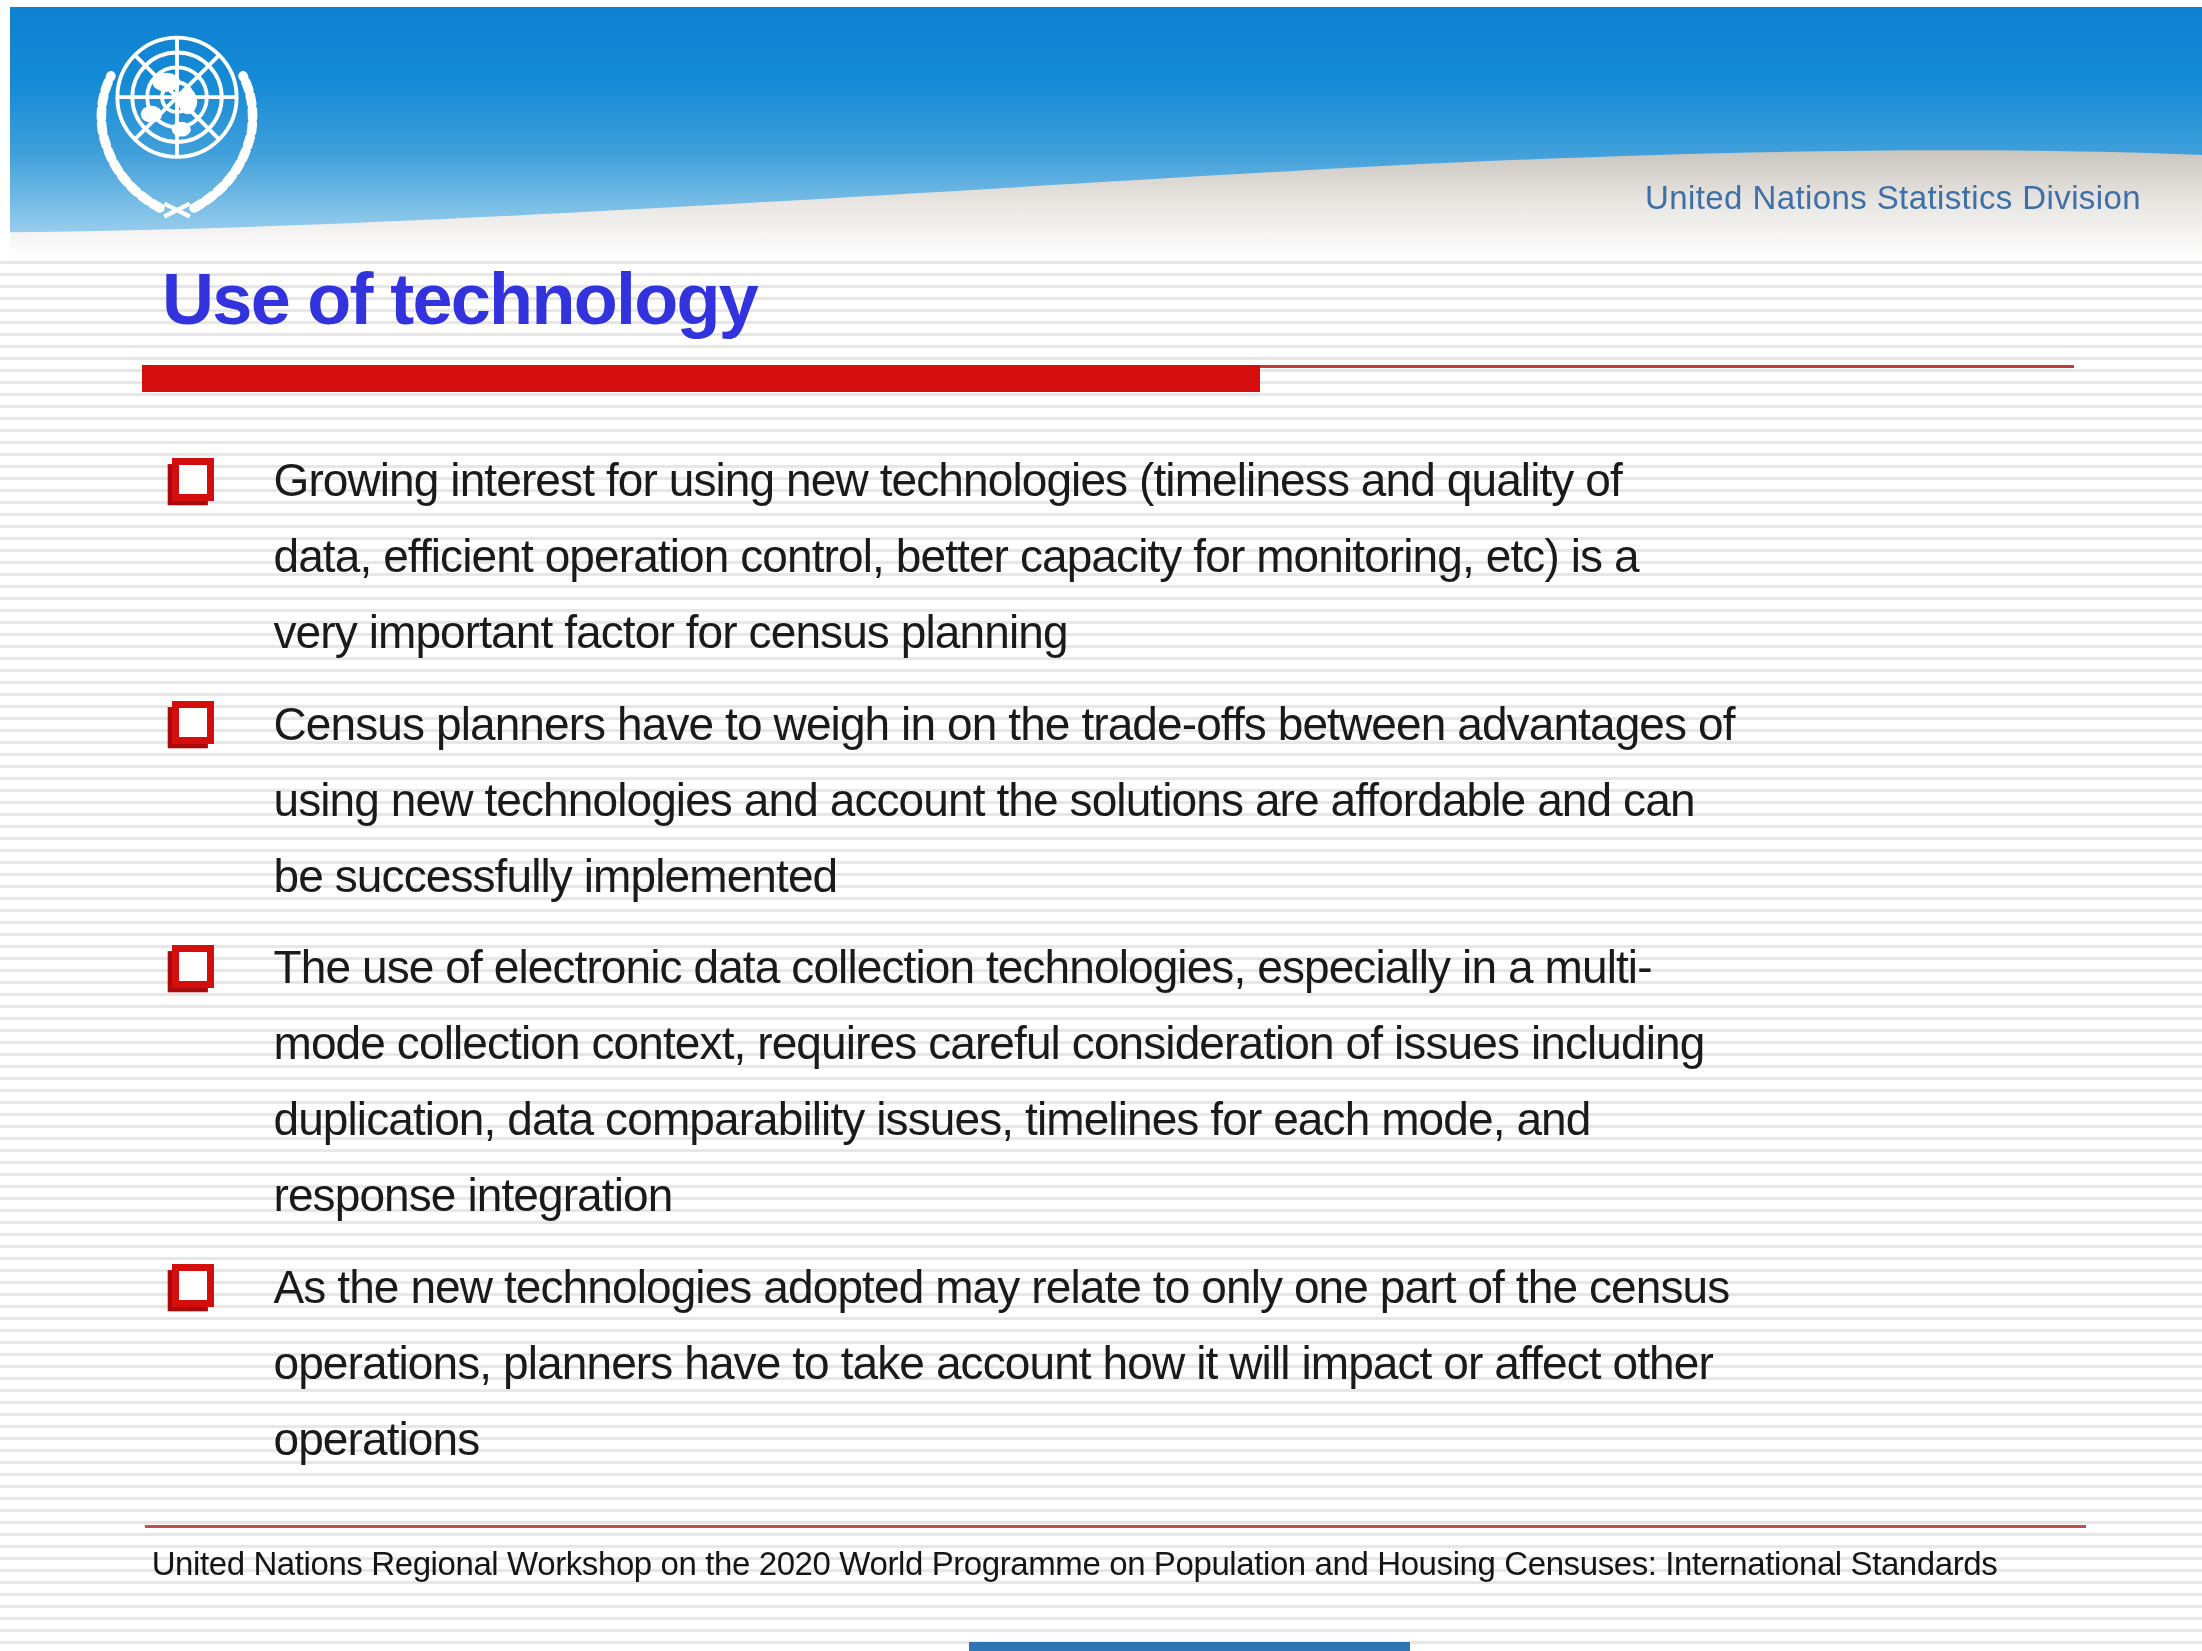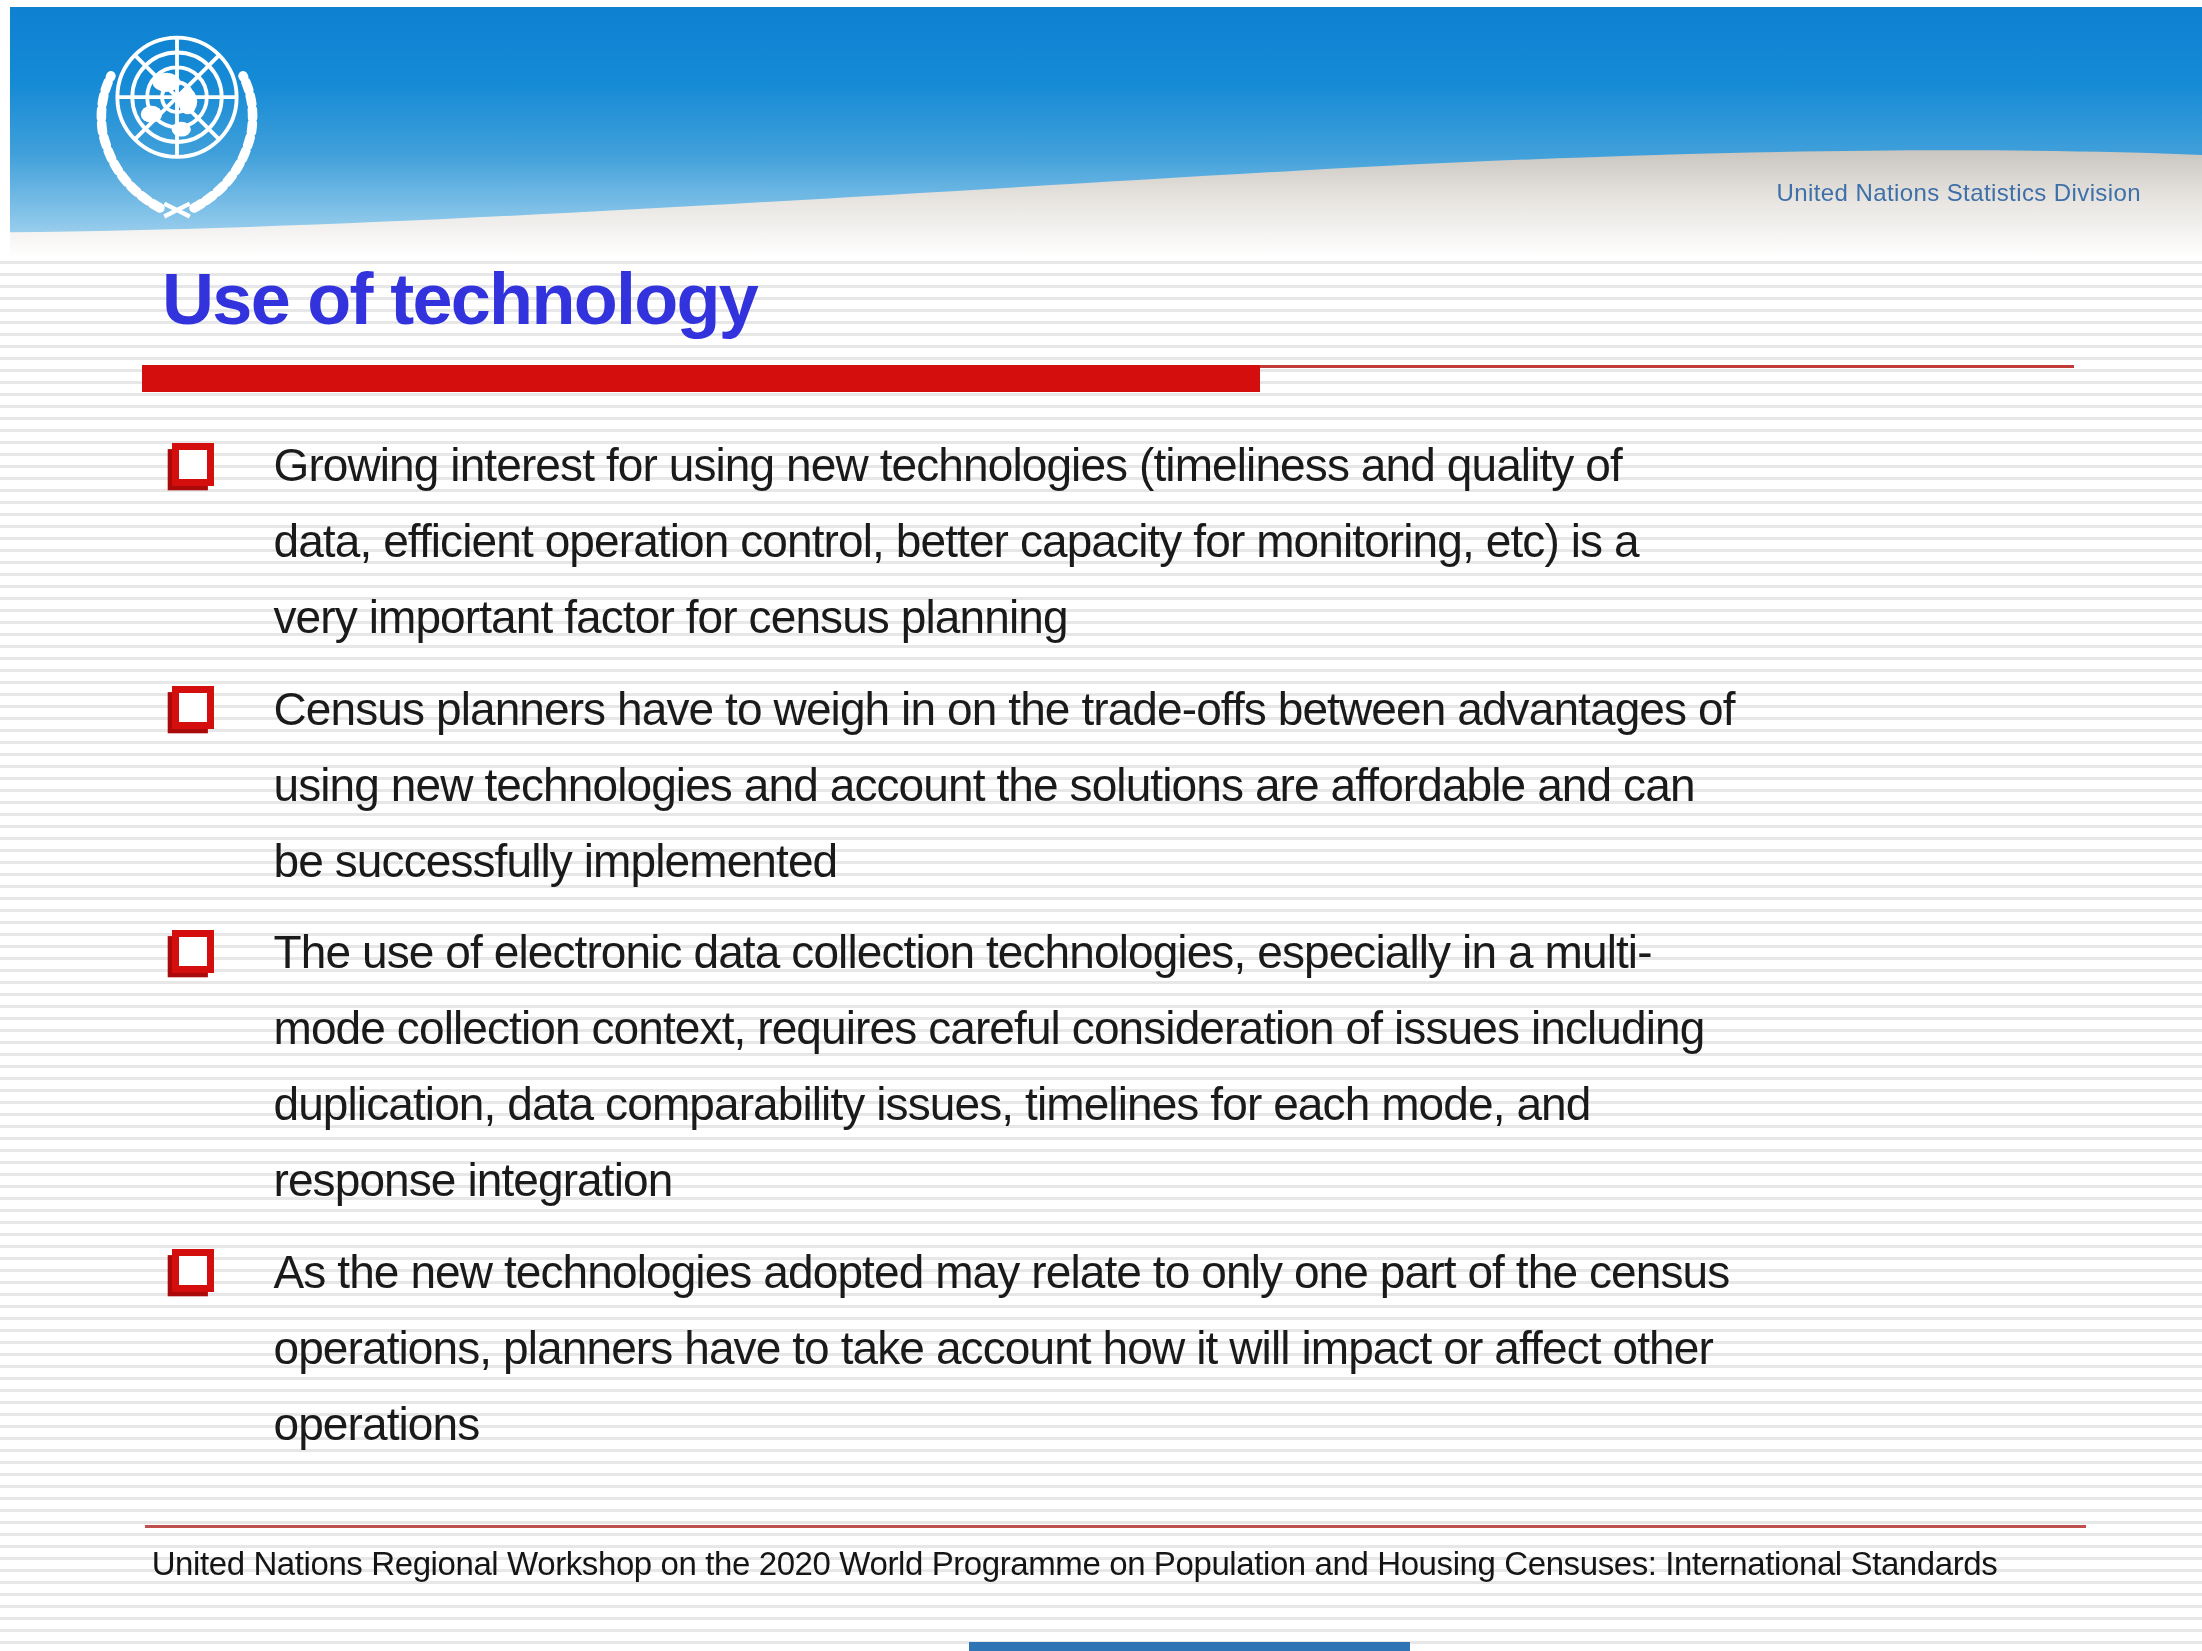--- a/index.html
+++ b/index.html
@@ -12,32 +12,32 @@
   
   .header{position:absolute;top:0;left:0;width:2203px;height:258px;background:#ffffff;}
   .header-bg{
     position:absolute;top:6.9px;left:10.3px;right:0;bottom:0;
     background:linear-gradient(180deg,#0e81d1 0%,#158ad5 30%,#3f9fda 58%,#7cbfe7 80%,#b6dcf1 100%);
   }
   .wave-svg{position:absolute;left:0;top:0;width:100%;height:100%;}
   .un-logo{position:absolute;left:67px;top:12px;width:220px;height:213px;}
   .division-label{
     position:absolute;right:62px;top:179px;
-    font-size:24px;color:#3d6fa8;letter-spacing:0.4px;text-align:right;
+    font-size:33px;color:#3d6fa8;letter-spacing:0.4px;text-align:right;
   }
   
   .page-title{
     position:absolute;left:162px;top:258px;
     font-size:72px;font-weight:bold;color:#3333dd;letter-spacing:-1.7px;
   }
   .rule-row{position:absolute;left:142px;top:365px;width:1932px;height:27.5px;}
   .rule-thin{position:absolute;left:0;top:0;width:1932px;height:3.4px;background:#c23b3b;}
   .rule-thick{position:absolute;left:0;top:0;width:1118px;height:27px;background:#d40d0d;}
   
-  .bullets{position:absolute;left:172px;top:427px;width:2005px;list-style:none;margin:0;padding:0;}
+  .bullets{position:absolute;left:172px;top:442px;width:2005px;list-style:none;margin:0;padding:0;}
   .bullet-item{display:flex;align-items:flex-start;margin:0 0 15.5px 0;}
   .bullet-square{
     flex:0 0 auto;width:27.5px;height:29px;margin:15.5px 60px 0 0;
     border:7.7px solid #d40d0d;background:#ffffff;
     box-shadow:-5.2px 5.2px 0 -0.9px #aa0a0a;
   }
   .bullet-text{
     font-size:46px;line-height:76px;color:#1a1a1a;letter-spacing:-0.9px;
     white-space:pre-line;
   }

